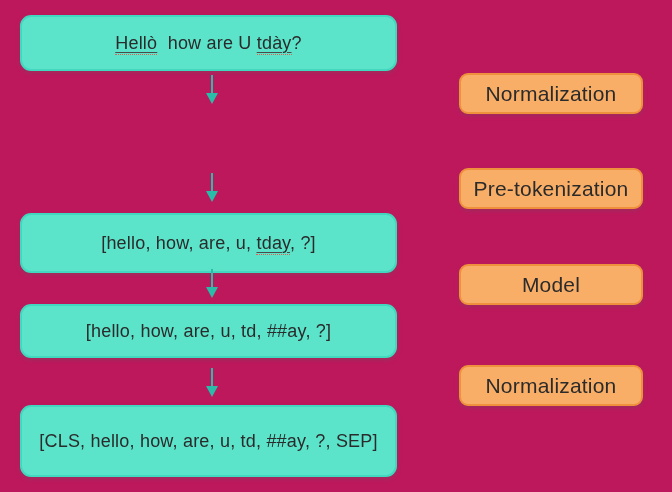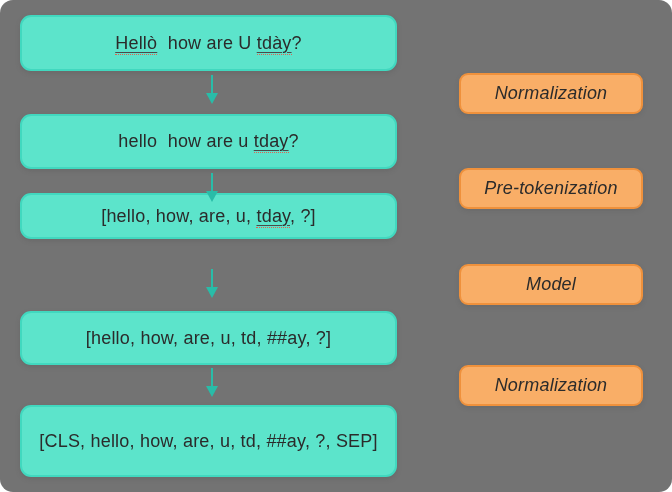--- a/index.html
+++ b/index.html
@@ -1,23 +1,22 @@
 <!DOCTYPE html>
 <html style="--teal-fill: #5CE4CB; --teal-border: #41D8BF; --orange-fill: #F9AE67; --orange-border: #EF913C; --arrow: #29BCA8; --text: #2B2B2B; --underline: #4A4A4A; --squiggle: #E0614F;"><head>
 <meta charset="utf-8">
 <style>
   html, body { margin: 0; padding: 0; background: #ffffff; }
   .canvas {
     position: relative;
     width: 672px;
     height: 492px;
-    background: #737373;
+    background: #be185d;
     font-family: "Liberation Sans", sans-serif;
     overflow: hidden;
-    border-radius: 13px;
   }
   .step {
     position: absolute;
     left: 20px;
     width: 377px;
     box-sizing: border-box;
     background: var(--teal-fill);
     border: 2px solid var(--teal-border);
     border-radius: 11px;
     box-shadow: 0 2px 4px rgba(90, 90, 90, 0.35);
@@ -45,47 +44,43 @@
     box-sizing: border-box;
     background: var(--orange-fill);
     border: 2px solid var(--orange-border);
     border-radius: 9px;
     box-shadow: 0 2px 4px rgba(90, 90, 90, 0.3);
     display: flex;
     align-items: center;
     justify-content: center;
   }
   .stage-label {
-    font-size: 18px;
+    font-size: 21px;
     color: var(--text);
     letter-spacing: 0.2px;
-    font-style: italic;
   }
   .arrow {
     position: absolute;
     left: 204px;
     width: 16px;
     height: 30px;
   }
 </style>
 </head>
 <body>
 
 <div class="canvas">
 
   <div class="step" style="top:15px;height:56px">
     <span class="step-text"><span class="misspelled">Hellò</span><span>  how are U </span><span class="misspelled">tdày</span><span>?</span></span>
   </div>
-  <div class="step" style="top:114px;height:55px">
-    <span class="step-text"><span>hello  how are u </span><span class="misspelled">tday</span><span>?</span></span>
-  </div>
-  <div class="step" style="top:193px;height:46px">
+  <div class="step" style="top:213px;height:60px">
     <span class="step-text"><span>[hello, how, are, u, </span><span class="misspelled">tday</span><span>, ?]</span></span>
   </div>
-  <div class="step" style="top:311px;height:54px">
+  <div class="step" style="top:304px;height:54px">
     <span class="step-text"><span>[hello, how, are, u, td, ##ay, ?]</span></span>
   </div>
   <div class="step" style="top:405px;height:72px">
     <span class="step-text"><span>[CLS, hello, how, are, u, td, ##ay, ?, SEP]</span></span>
   </div>
 
   <svg class="arrow" style="top:75px" viewBox="0 0 16 30">
     <line x1="8" y1="0" x2="8" y2="19" stroke="var(--arrow)" stroke-width="2"></line>
     <path d="M2,18 L14,18 L8,29 Z" fill="var(--arrow)"></path>
   </svg>

